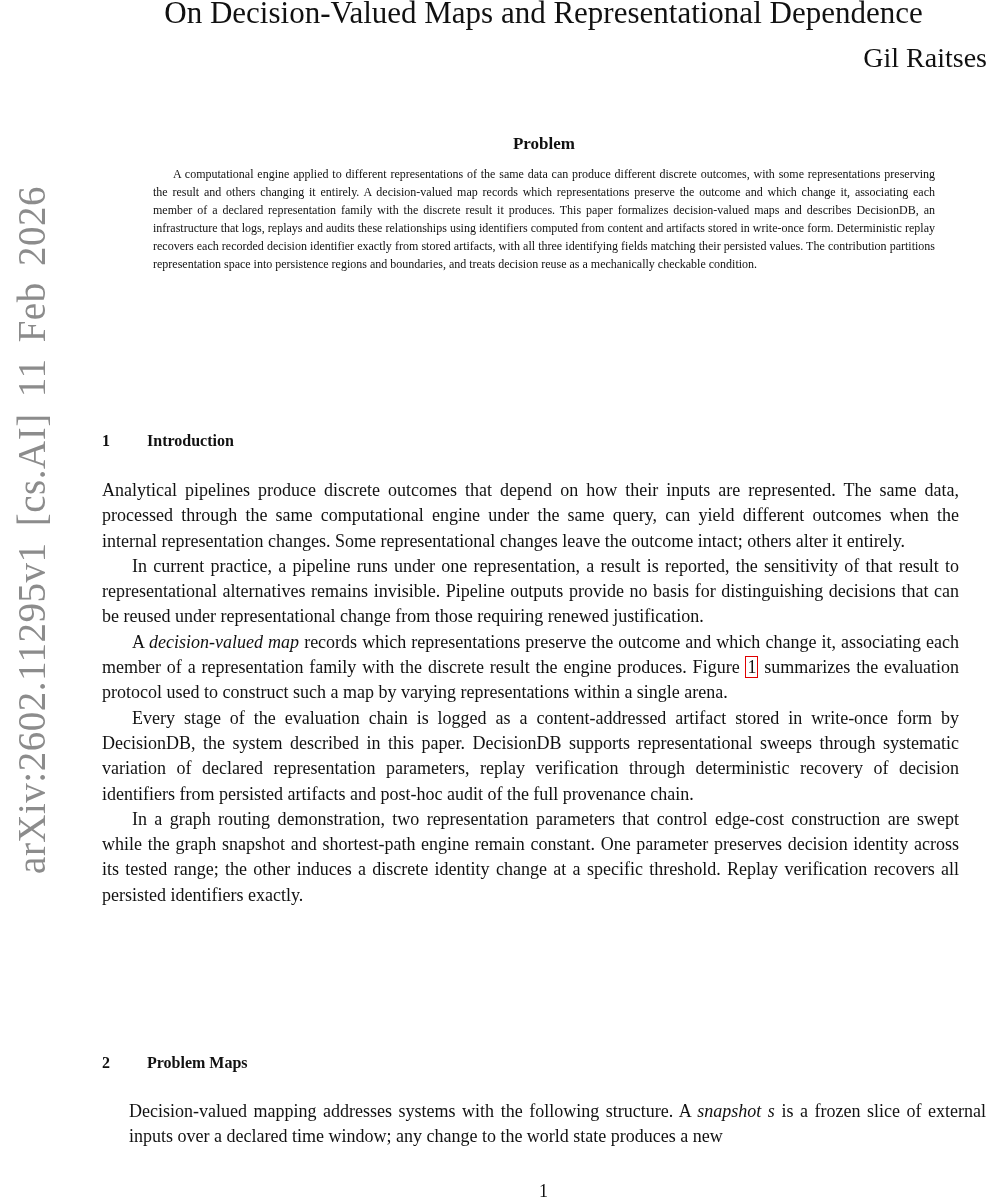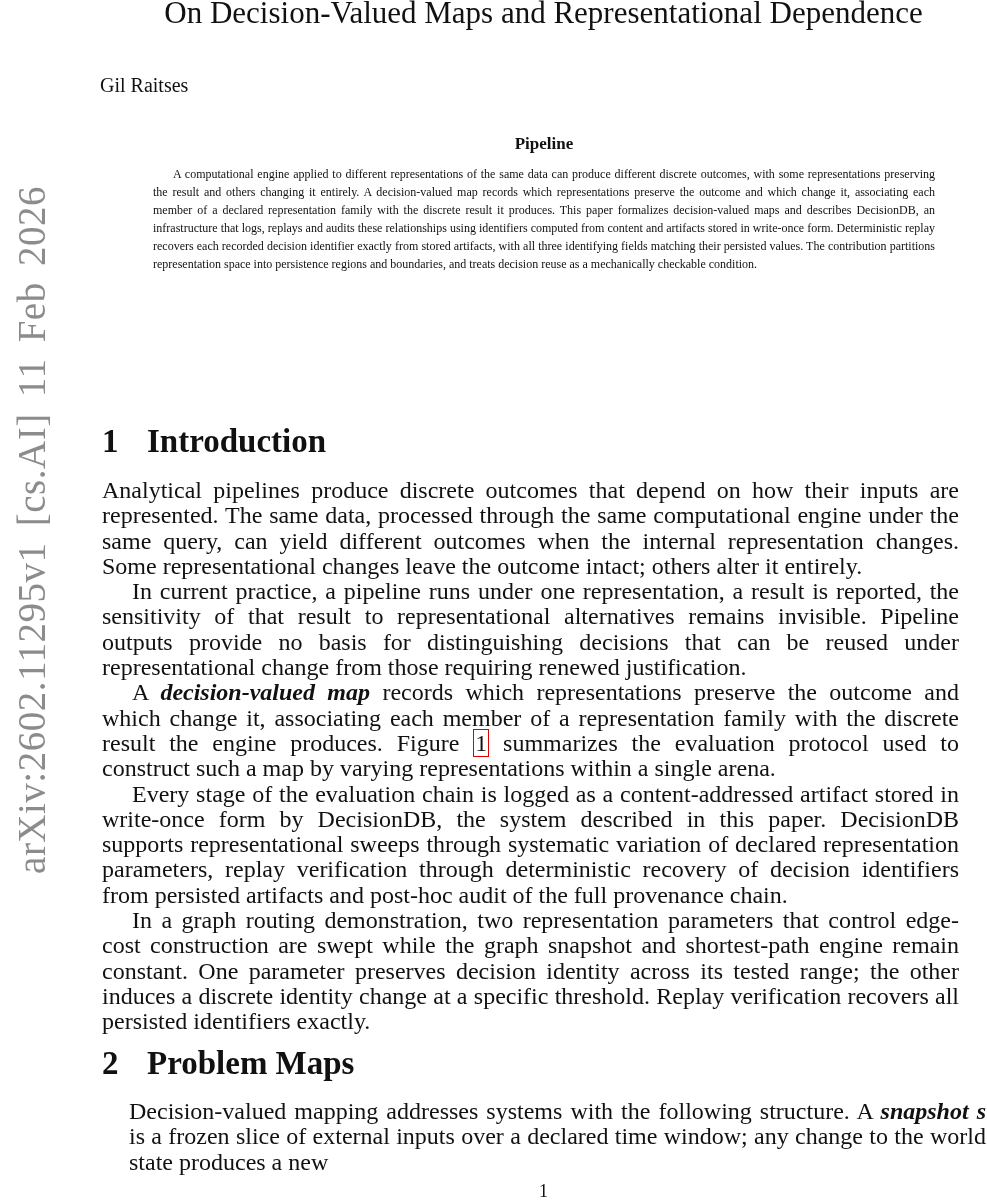--- a/index.html
+++ b/index.html
@@ -11,58 +11,58 @@
     position: absolute; left: 31px; top: 530px;
     transform: translate(-50%, -50%) rotate(-90deg);
     white-space: nowrap; font-size: 39px; color: #8c8c8c;
     letter-spacing: 0.5px; word-spacing: 6px;
   }
   .title {
     position: absolute; left: 100px; width: 887px; top: -7px;
     text-align: center; font-size: 31px; line-height: 40px; white-space: nowrap;
   }
   .author {
-    position: absolute; left: 100px; width: 887px; top: 72px;
-    text-align: left; font-size: 20px; line-height: 26px;
+    position: absolute; left: 100px; width: 887px; top: 45px;
+    text-align: right; font-size: 28px; line-height: 26px;
   }
   .abstract-head {
     position: absolute; left: 153px; width: 782px; top: 133px;
     text-align: center; font-weight: bold; font-size: 17px; line-height: 22px;
   }
   .abstract {
     position: absolute; left: 153px; width: 782px; top: 165px;
     font-size: 12px; line-height: 18px; text-align: justify;
   }
   .abstract p { margin: 0; text-indent: 20px; }
   .section-head {
-    position: absolute; left: 102px; font-weight: bold; font-size: 33px; line-height: 30px;
+    position: absolute; left: 102px; font-weight: bold; font-size: 16px; line-height: 30px;
   }
   .section-head .num { display: inline-block; width: 45px; }
   .body-text {
     position: absolute; left: 102px; width: 857px;
-    font-size: 24px; line-height: 25.3px; text-align: justify;
+    font-size: 18px; line-height: 25.3px; text-align: justify;
   }
   .body-text p { margin: 0; }
   .body-text p.indent { text-indent: 30px; }
   .ref-box { border: 1px solid #e00000; padding: 0 1px; }
   .page-num {
     position: absolute; left: 0; width: 1087px; top: 1180px;
     text-align: center; font-size: 18px; line-height: 22px;
   }
-  em { font-style: italic; font-weight: bold; }
+  em { font-style: italic; }
 </style>
 </head>
 <body>
 
 <div class="stamp">arXiv:2602.11295v1  [cs.AI]  11 Feb 2026</div>
 
 <div class="title">On Decision-Valued Maps and Representational Dependence</div>
 <div class="author">Gil Raitses</div>
 
-<div class="abstract-head">Pipeline</div>
+<div class="abstract-head">Problem</div>
 <div class="abstract">
   <p>A computational engine applied to different representations of the same data can produce different discrete outcomes, with some representations preserving the result and others changing it entirely.  A decision-valued map records which representations preserve the outcome and which change it, associating each member of a declared representation family with the discrete result it produces. This paper formalizes decision-valued maps and describes DecisionDB, an infrastructure that logs, replays and audits these relationships using identifiers computed from content and artifacts stored in write-once form. Deterministic replay recovers each recorded decision identifier exactly from stored artifacts, with all three identifying fields matching their persisted values. The contribution partitions representation space into persistence regions and boundaries, and treats decision reuse as a mechanically checkable condition.</p>
 </div>
 
 <div class="section-head" style="top:426px;">
   <span class="num">1</span><span>Introduction</span>
 </div>
 
 <div class="body-text" style="top:478px;">
   <p>Analytical pipelines produce discrete outcomes that depend on how their inputs are represented. The same data, processed through the same computational engine under the same query, can yield different outcomes when the internal representation changes. Some representational changes leave the outcome intact; others alter it entirely.</p>

